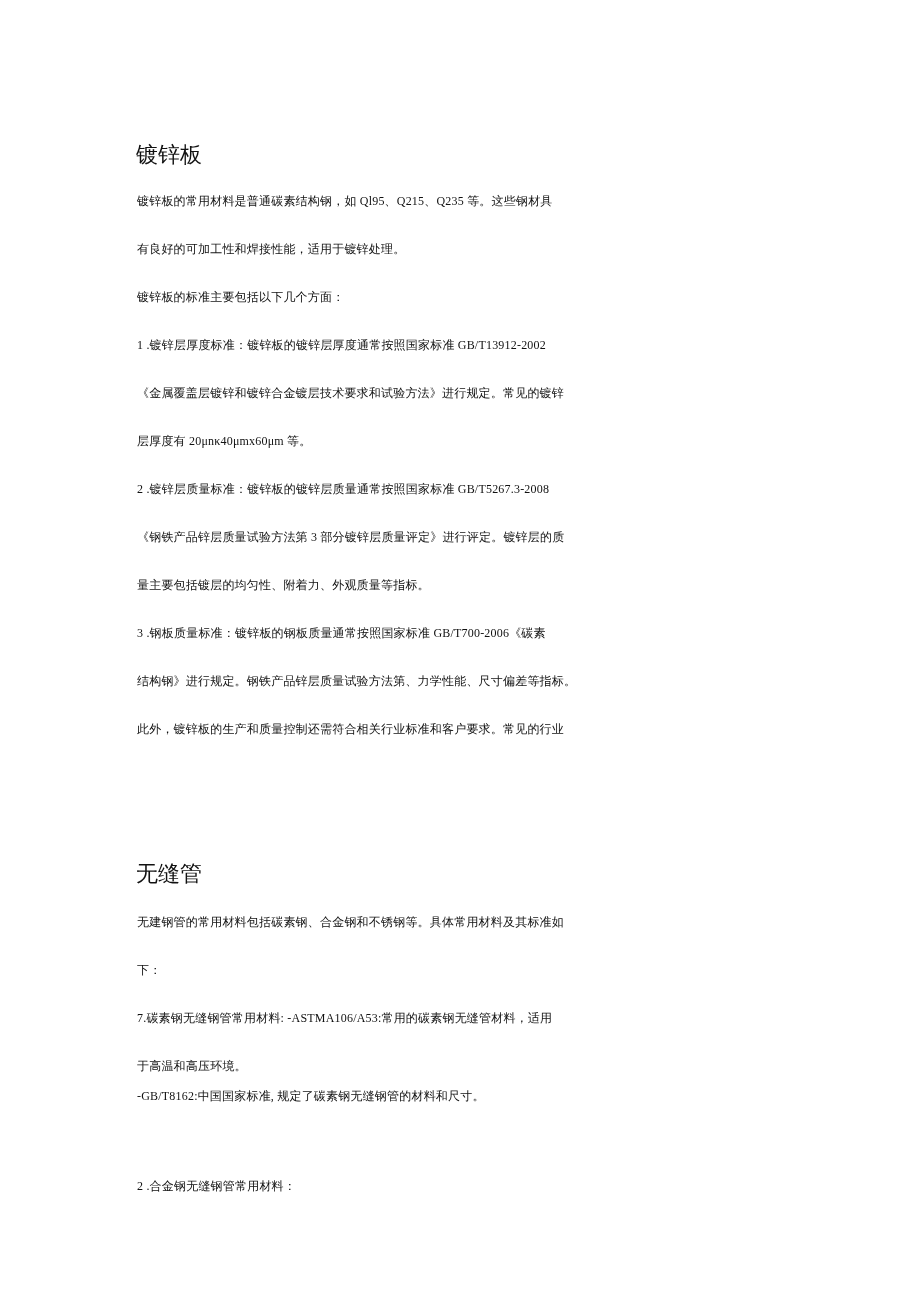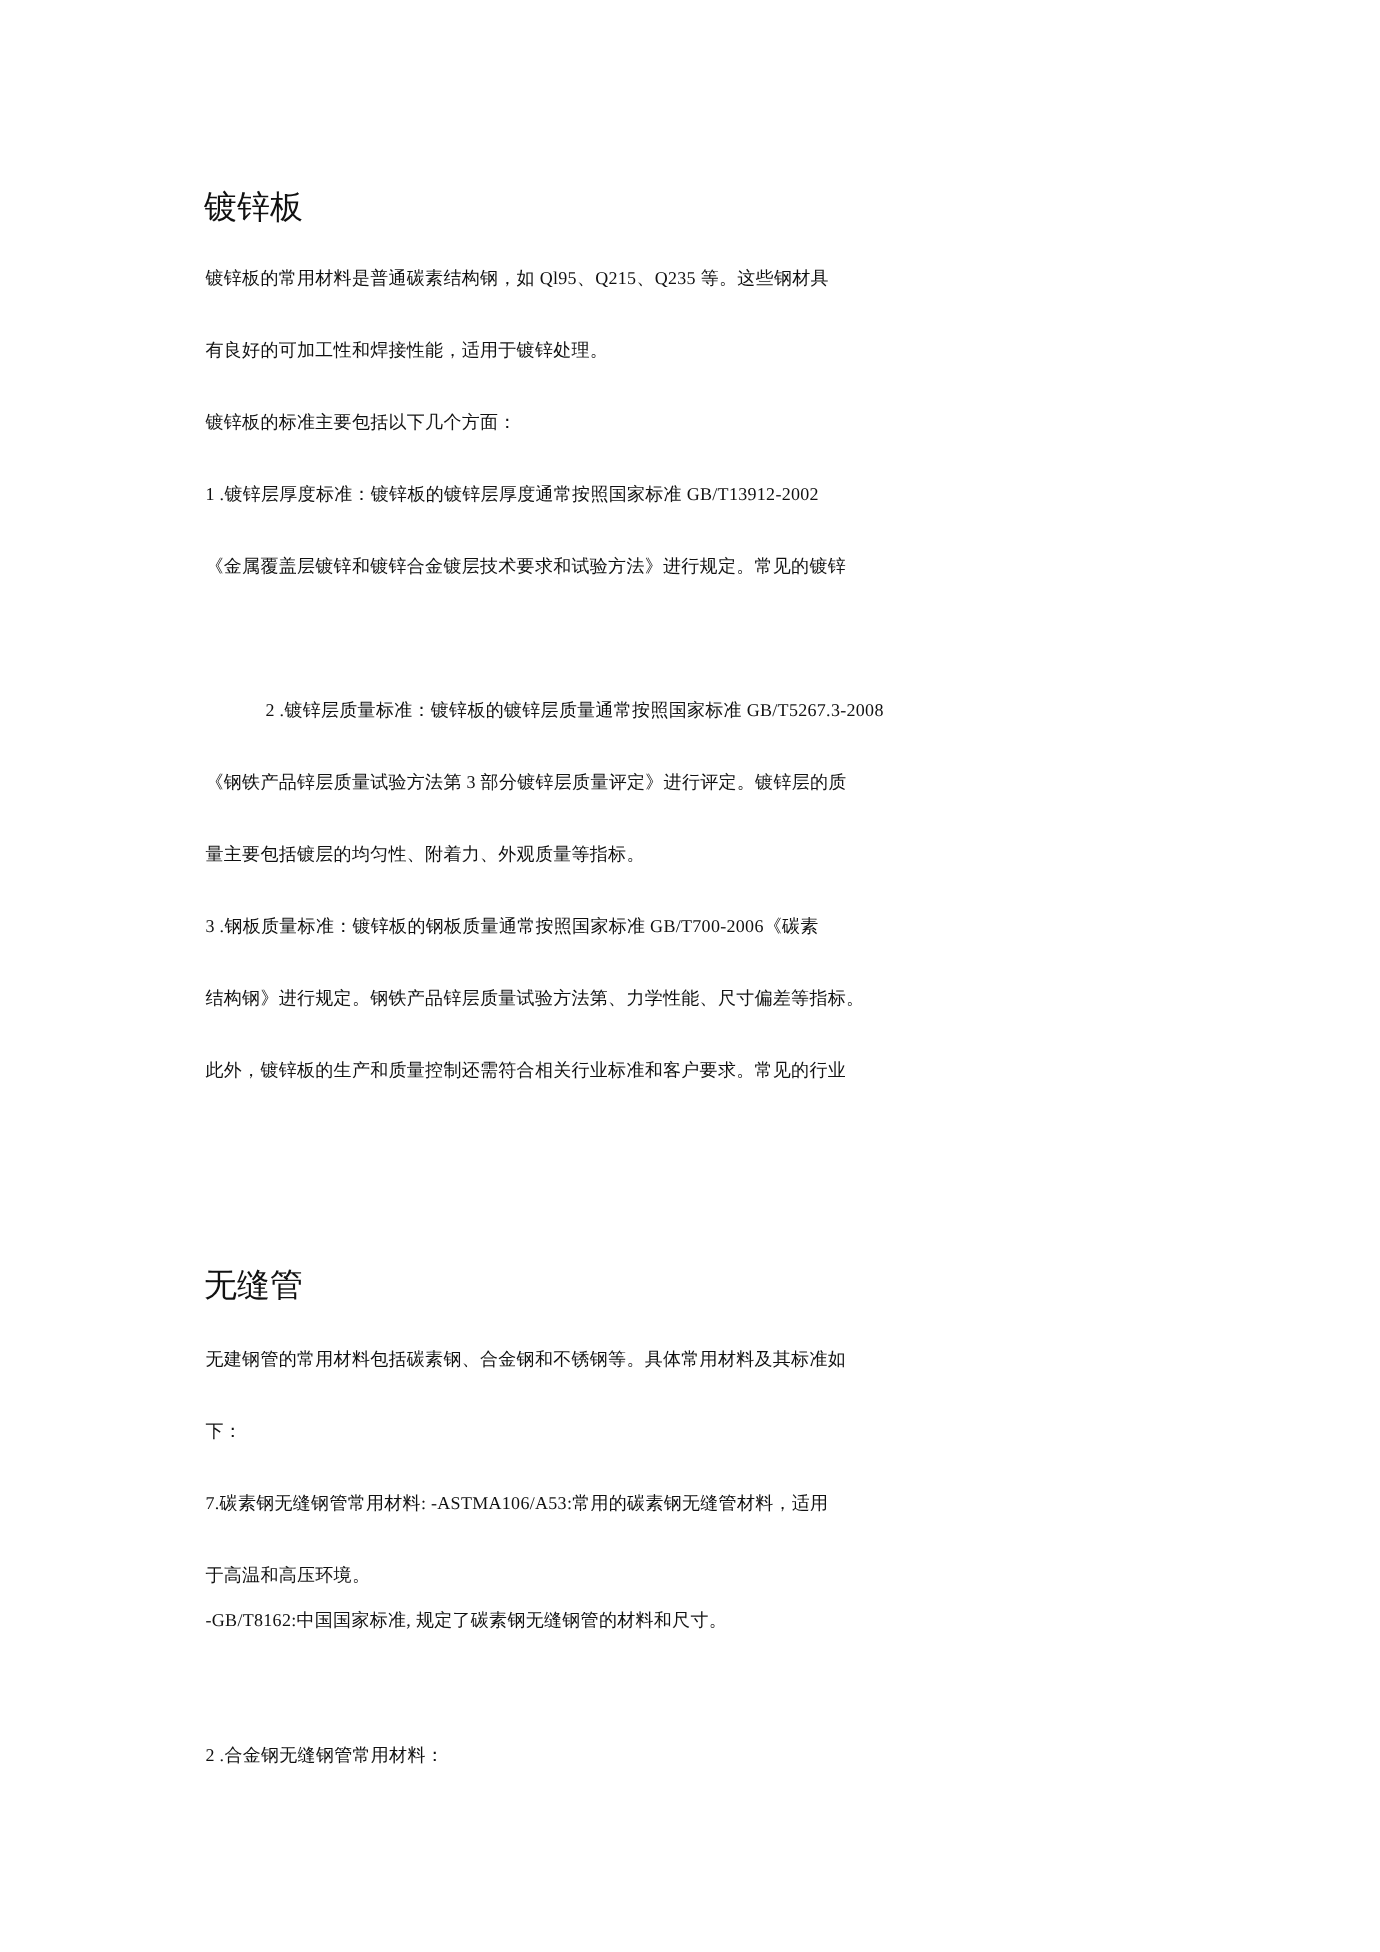--- a/index.html
+++ b/index.html
@@ -10,21 +10,21 @@
     body {
       width: 920px;
       height: 1301px;
       position: relative;
       overflow: hidden;
       font-family: "Liberation Serif", "DejaVu Serif", serif;
       color: #111111;
     }
     .page {
       position: absolute;
-      left: 0; top: 0;
+      left: 0; top: 16px;
       width: 920px;
       height: 1044px;
     }
     .line {
       position: absolute;
       left: 137px;
       white-space: nowrap;
       font-size: 12px;
       line-height: 24px;
       height: 24px;
@@ -46,21 +46,22 @@
 
 <div class="page">
 
   <div class="heading" style="top:125px;">镀锌板</div>
 
   <div class="line" style="top:173px;">镀锌板的常用材料是普通碳素结构钢，如 Ql95、Q215、Q235 等。这些钢材具</div>
   <div class="line" style="top:221px;">有良好的可加工性和焊接性能，适用于镀锌处理。</div>
   <div class="line" style="top:269px;">镀锌板的标准主要包括以下几个方面：</div>
   <div class="line" style="top:317px;">1  .镀锌层厚度标准：镀锌板的镀锌层厚度通常按照国家标准 GB/T13912-2002</div>
   <div class="line" style="top:365px;">《金属覆盖层镀锌和镀锌合金镀层技术要求和试验方法》进行规定。常见的镀锌</div>
-  <div class="line" style="top:461px;margin-left:40px;">2  .镀锌层质量标准：镀锌板的镀锌层质量通常按照国家标准 GB/T5267.3-2008</div>
+  <div class="line" style="top:413px;">层厚度有 20μnκ40μmx60μm 等。</div>
+  <div class="line" style="top:461px;">2  .镀锌层质量标准：镀锌板的镀锌层质量通常按照国家标准 GB/T5267.3-2008</div>
   <div class="line" style="top:509px;">《钢铁产品锌层质量试验方法第 3 部分镀锌层质量评定》进行评定。镀锌层的质</div>
   <div class="line" style="top:557px;">量主要包括镀层的均匀性、附着力、外观质量等指标。</div>
   <div class="line" style="top:605px;">3  .钢板质量标准：镀锌板的钢板质量通常按照国家标准 GB/T700-2006《碳素</div>
   <div class="line" style="top:653px;">结构钢》进行规定。钢铁产品锌层质量试验方法第、力学性能、尺寸偏差等指标。</div>
   <div class="line" style="top:701px;text-align:right;">此外，镀锌板的生产和质量控制还需符合相关行业标准和客户要求。常见的行业</div>
 
   <div class="heading" style="top:844px;">无缝管</div>
 
   <div class="line" style="top:894px;text-align:right;">无建钢管的常用材料包括碳素钢、合金钢和不锈钢等。具体常用材料及其标准如</div>
   <div class="line" style="top:942px;">下：</div>

